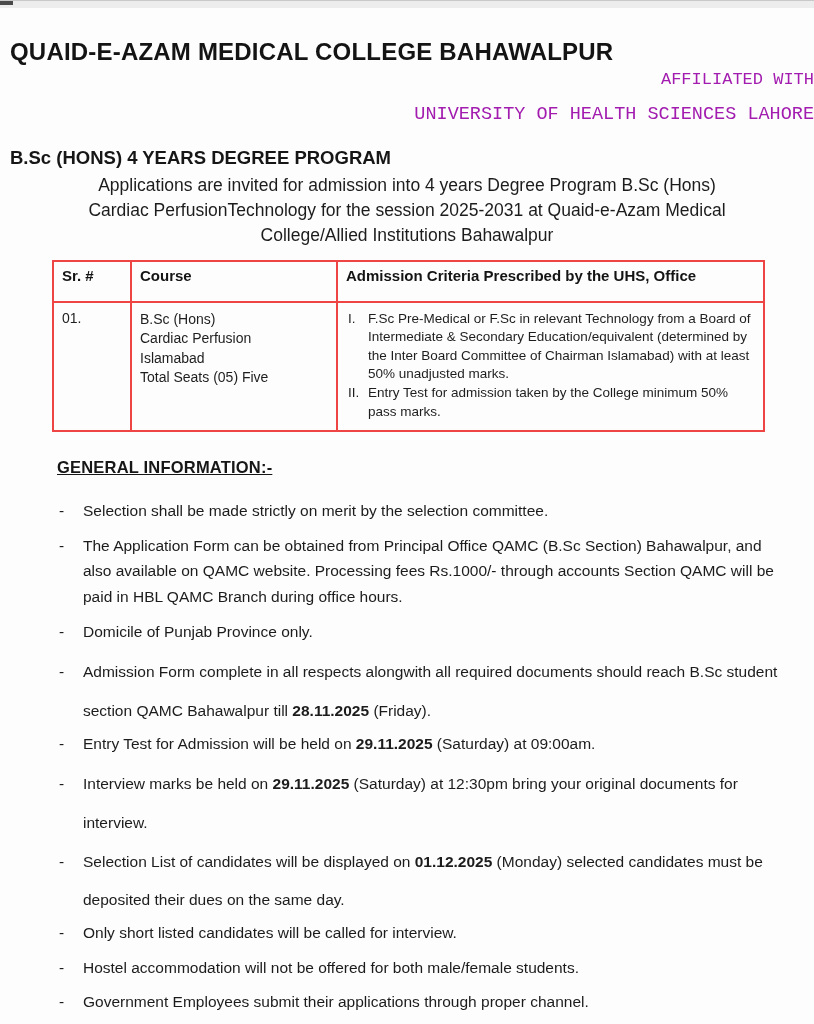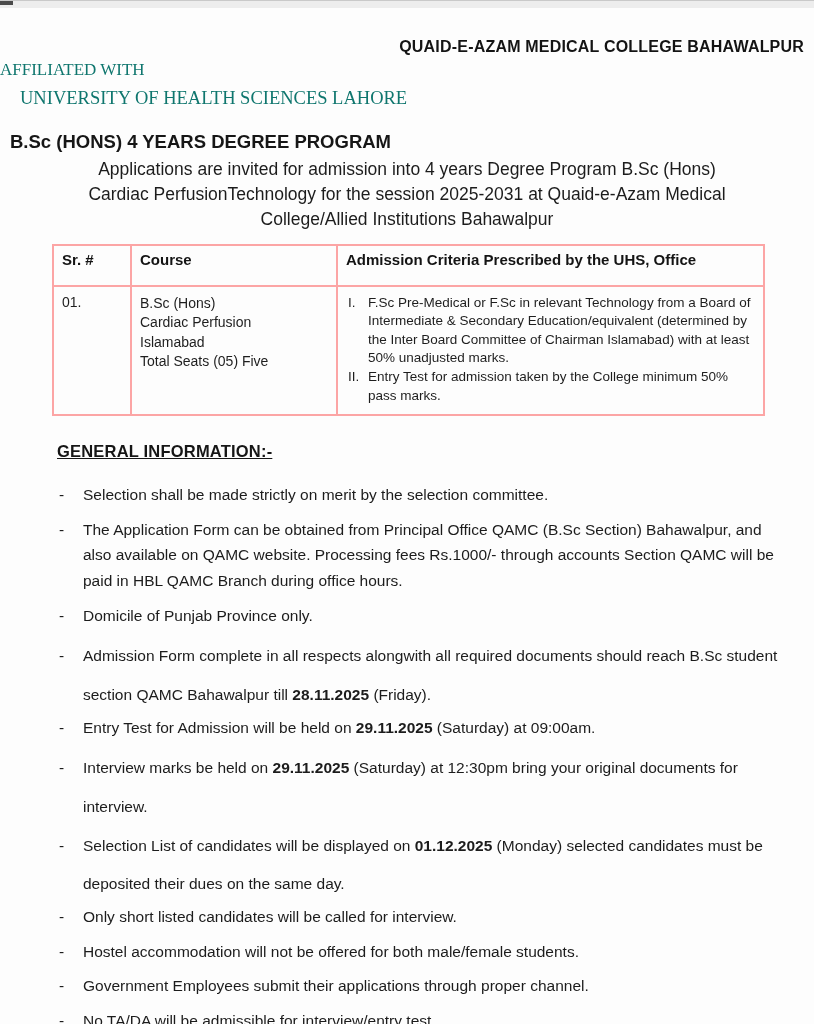--- a/index.html
+++ b/index.html
@@ -26,33 +26,33 @@
   .corner-mark {
     position: absolute;
     left: 0; top: 0;
     width: 13px; height: 4px;
     background: #4a4a4a;
   }
 
   
   .doc-header h1 {
     margin: 30px 10px 0;
-    text-align: right;
-    font-size: 16px;
+    text-align: left;
+    font-size: 24px;
     font-weight: bold;
     color: #141414;
     letter-spacing: 0.2px;
   }
   .serif-line {
-    font-family: Liberation Serif, serif;
-    text-align: left;
-    color: #0f766e;
+    font-family: Liberation Mono, monospace;
+    text-align: right;
+    color: #a21caf;
   }
   .affiliated { font-size: 17px; margin-top: 4px; }
-  .university { font-size: 18.5px; margin-top: 8px; padding-left: 20px; }
+  .university { font-size: 18.5px; margin-top: 15px; padding-left: 20px; }
 
   
   .program h2 {
     margin: 22px 10px 0;
     text-align: left;
     font-size: 18.5px;
     font-weight: bold;
     color: #161616;
   }
   .intro {
@@ -65,21 +65,21 @@
   }
 
   
   .criteria-table {
     margin: 12px 0 0 52px;
     width: 713px;
     border-collapse: collapse;
     table-layout: fixed;
   }
   .criteria-table th, .criteria-table td {
-    border: 2px solid #fca5a5;
+    border: 2px solid #ef4444;
     vertical-align: top;
     text-align: left;
   }
   .criteria-table th {
     font-size: 15px;
     font-weight: bold;
     color: #141414;
     padding: 5px 8px 17px 8px;
   }
   th.col-sr { width: 60px; }

